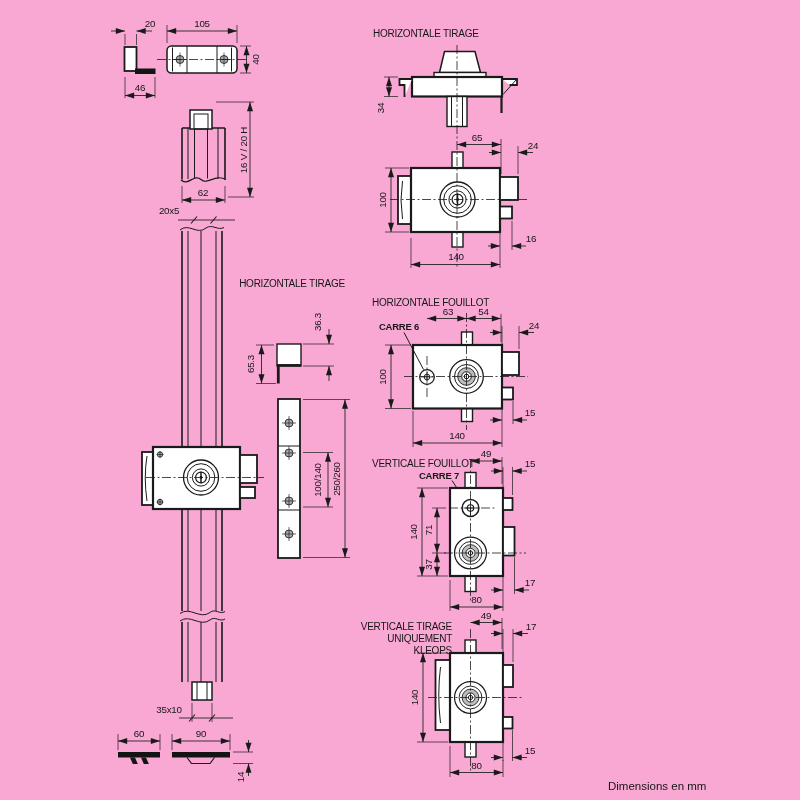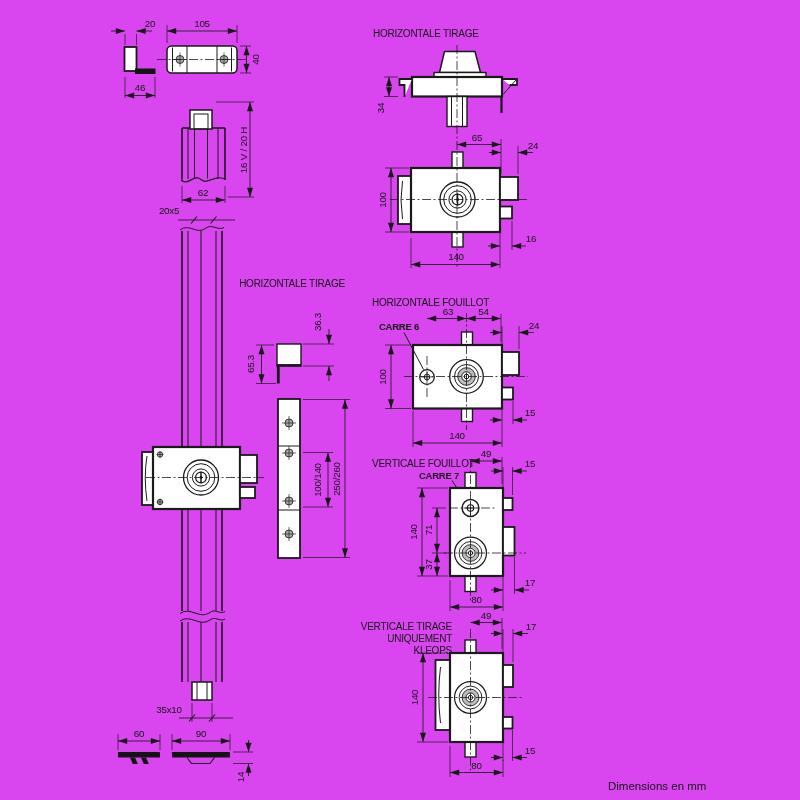--- a/index.html
+++ b/index.html
@@ -1,16 +1,16 @@
 <!DOCTYPE html>
 <html><head>
 <meta charset="utf-8">
 <style>
   html,body{margin:0;padding:0;background:#fff;}
-  #stage{position:relative;width:800px;height:800px;background:#d946ef;overflow:hidden;}
+  #stage{position:relative;width:800px;height:800px;background:#f9a8d4;overflow:hidden;}
   svg{display:block;}
   text{font-family:"Liberation Sans",sans-serif;fill:#161616;font-size:9.8px;letter-spacing:-0.25px;}
   .ttl{font-size:10px;}
   .bold{font-weight:bold;font-size:9.5px;}
   .ftr{font-size:11.5px;letter-spacing:0;}
   .o2{fill:#fff;stroke:#1a1a1a;stroke-width:2.2;}
   .o18{fill:#fff;stroke:#1a1a1a;stroke-width:1.8;}
   .o15{fill:#fff;stroke:#1a1a1a;stroke-width:1.5;}
   .o14{fill:#fff;stroke:#1a1a1a;stroke-width:1.4;}
   .ln{fill:none;stroke:#1a1a1a;stroke-width:1;}

